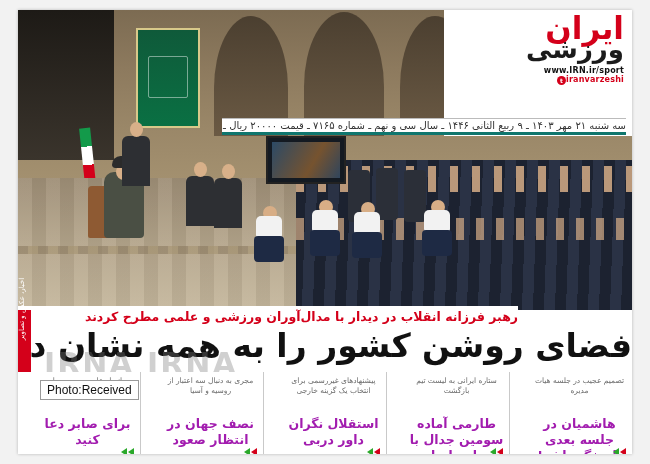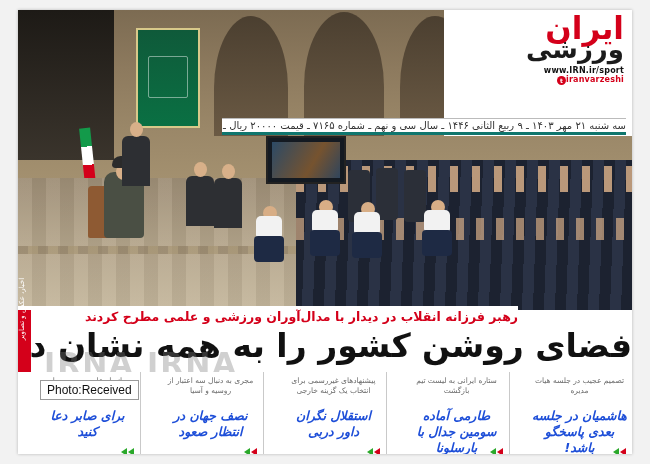--- a/index.html
+++ b/index.html
@@ -319,26 +319,25 @@
     overflow: hidden;
   }
   .bbox:last-child { border-left: none; }
   .bbox .kicker {
     font-size: 7.5px;
     color: #6b6b6b;
     line-height: 10px;
     min-height: 20px;
   }
   .bbox .title {
-    margin-top: 12px;
+    margin-top: 20px;
     font-size: 12.5px;
     font-weight: bold;
-    color: #1d4ed8;
+    color: #a21caf;
     line-height: 16px;
-    font-style: italic;
   }
   .bbox .arrow {
     position: absolute;
     right: 6px; bottom: 4px;
     width: 14px; height: 9px;
   }
   .arrow i {
     display: inline-block;
     width: 0; height: 0;
     border-top: 4px solid transparent;

